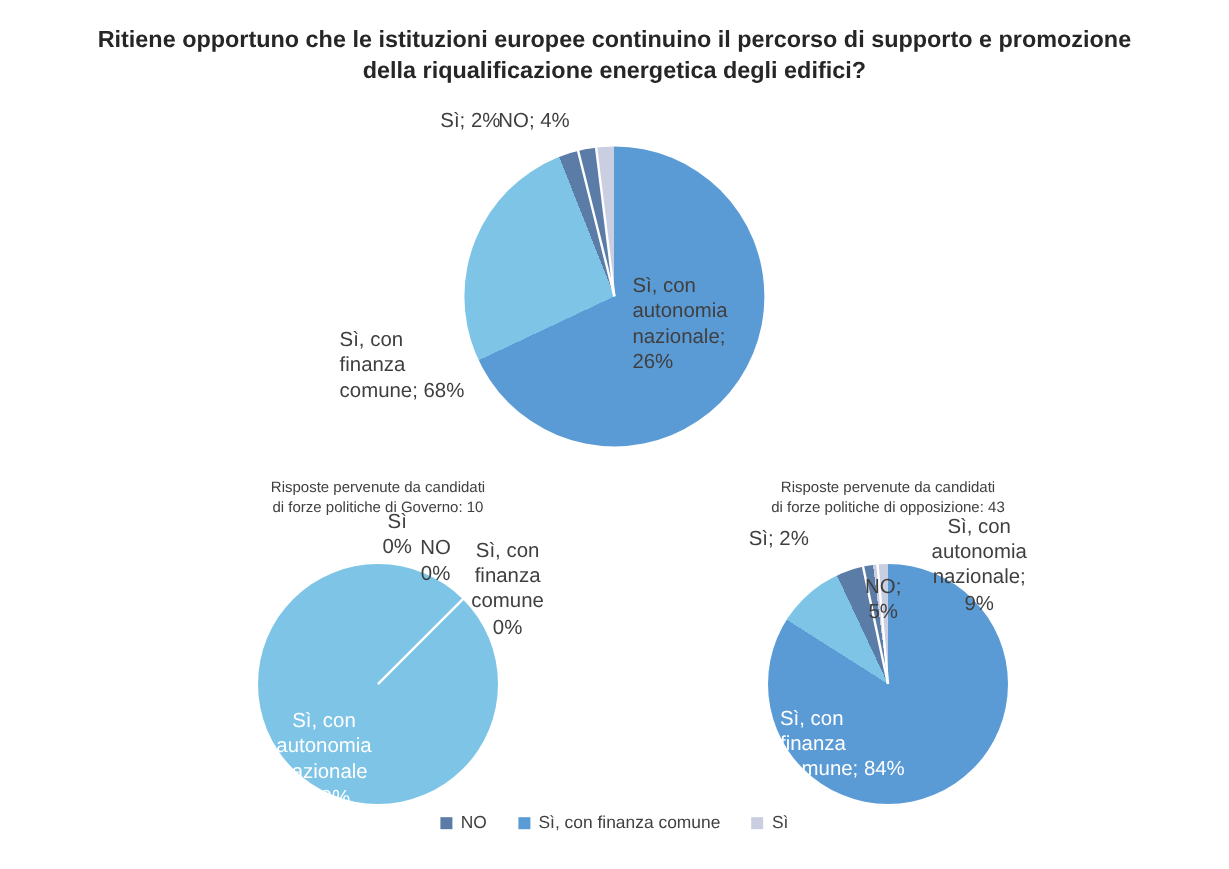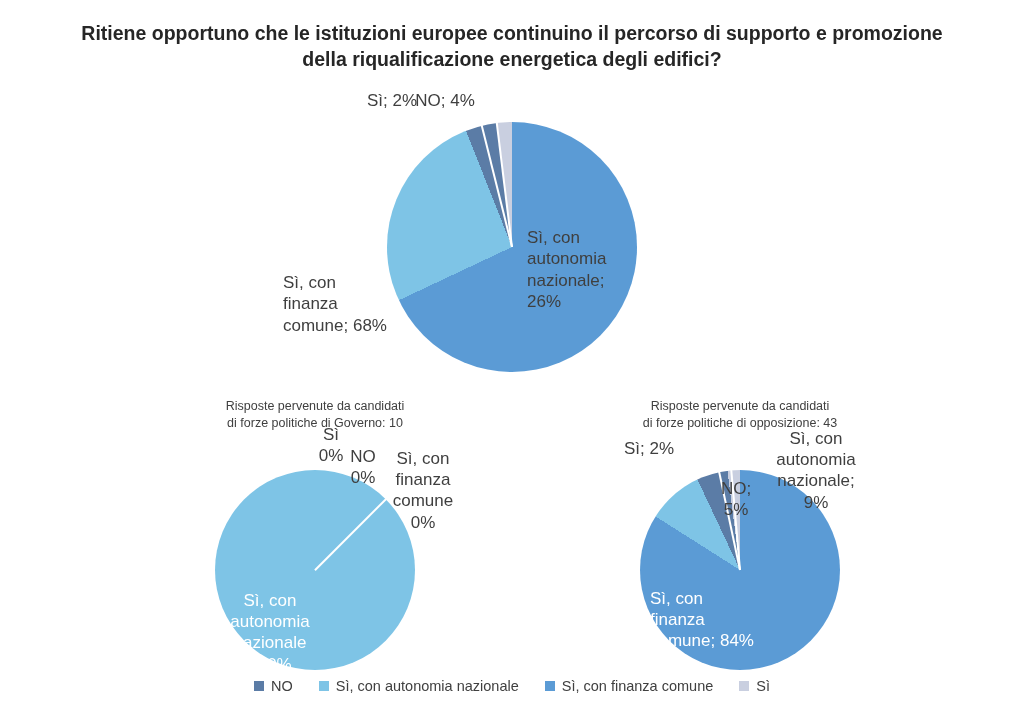--- a/index.html
+++ b/index.html
@@ -164,24 +164,20 @@
 comune; 84%</div>
   </div>
 </div>
 
 <div class="legend">
   <div class="legend-item">
     <span class="legend-swatch" style="background:#5b7ca6"></span>
     <span>NO</span>
   </div>
   <div class="legend-item">
-    <span class="legend-swatch" style="background:#7ec4e6"></span>
-    <span>Sì, con autonomia nazionale</span>
-  </div>
-  <div class="legend-item">
     <span class="legend-swatch" style="background:#5b9bd5"></span>
     <span>Sì, con finanza comune</span>
   </div>
   <div class="legend-item">
     <span class="legend-swatch" style="background:#c9cfe0"></span>
     <span>Sì</span>
   </div>
 </div>
 
 </body></html>

